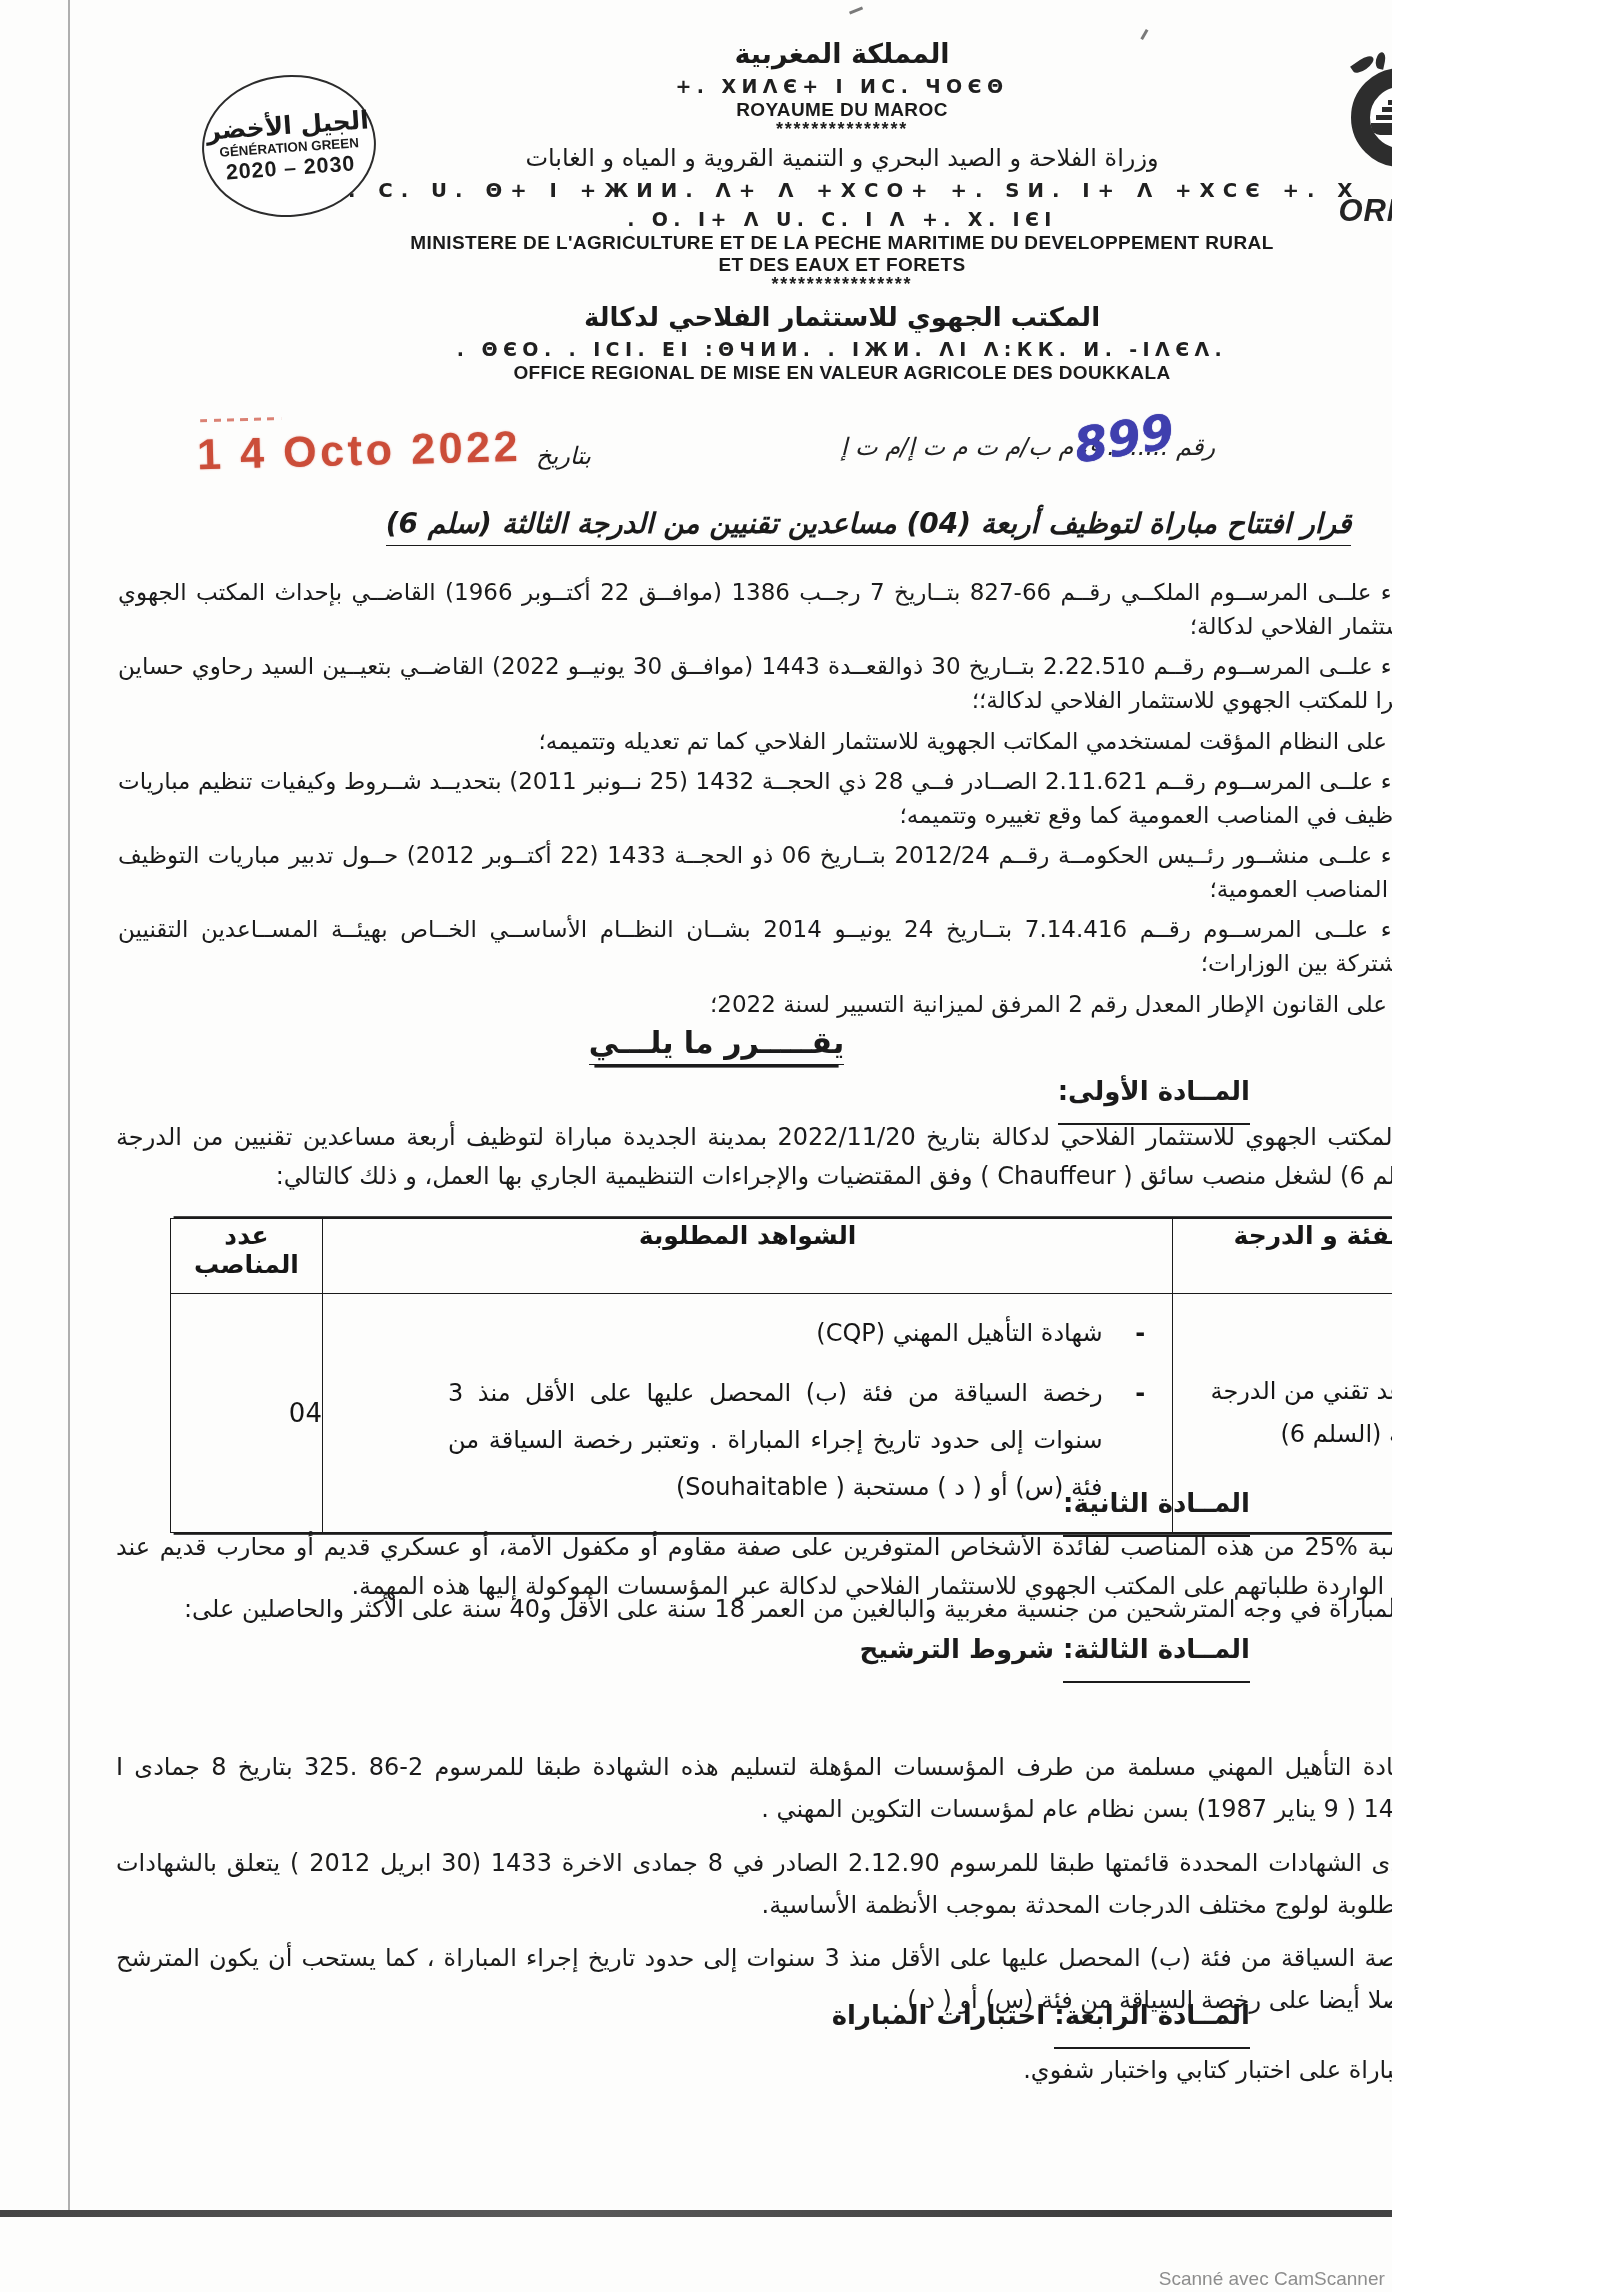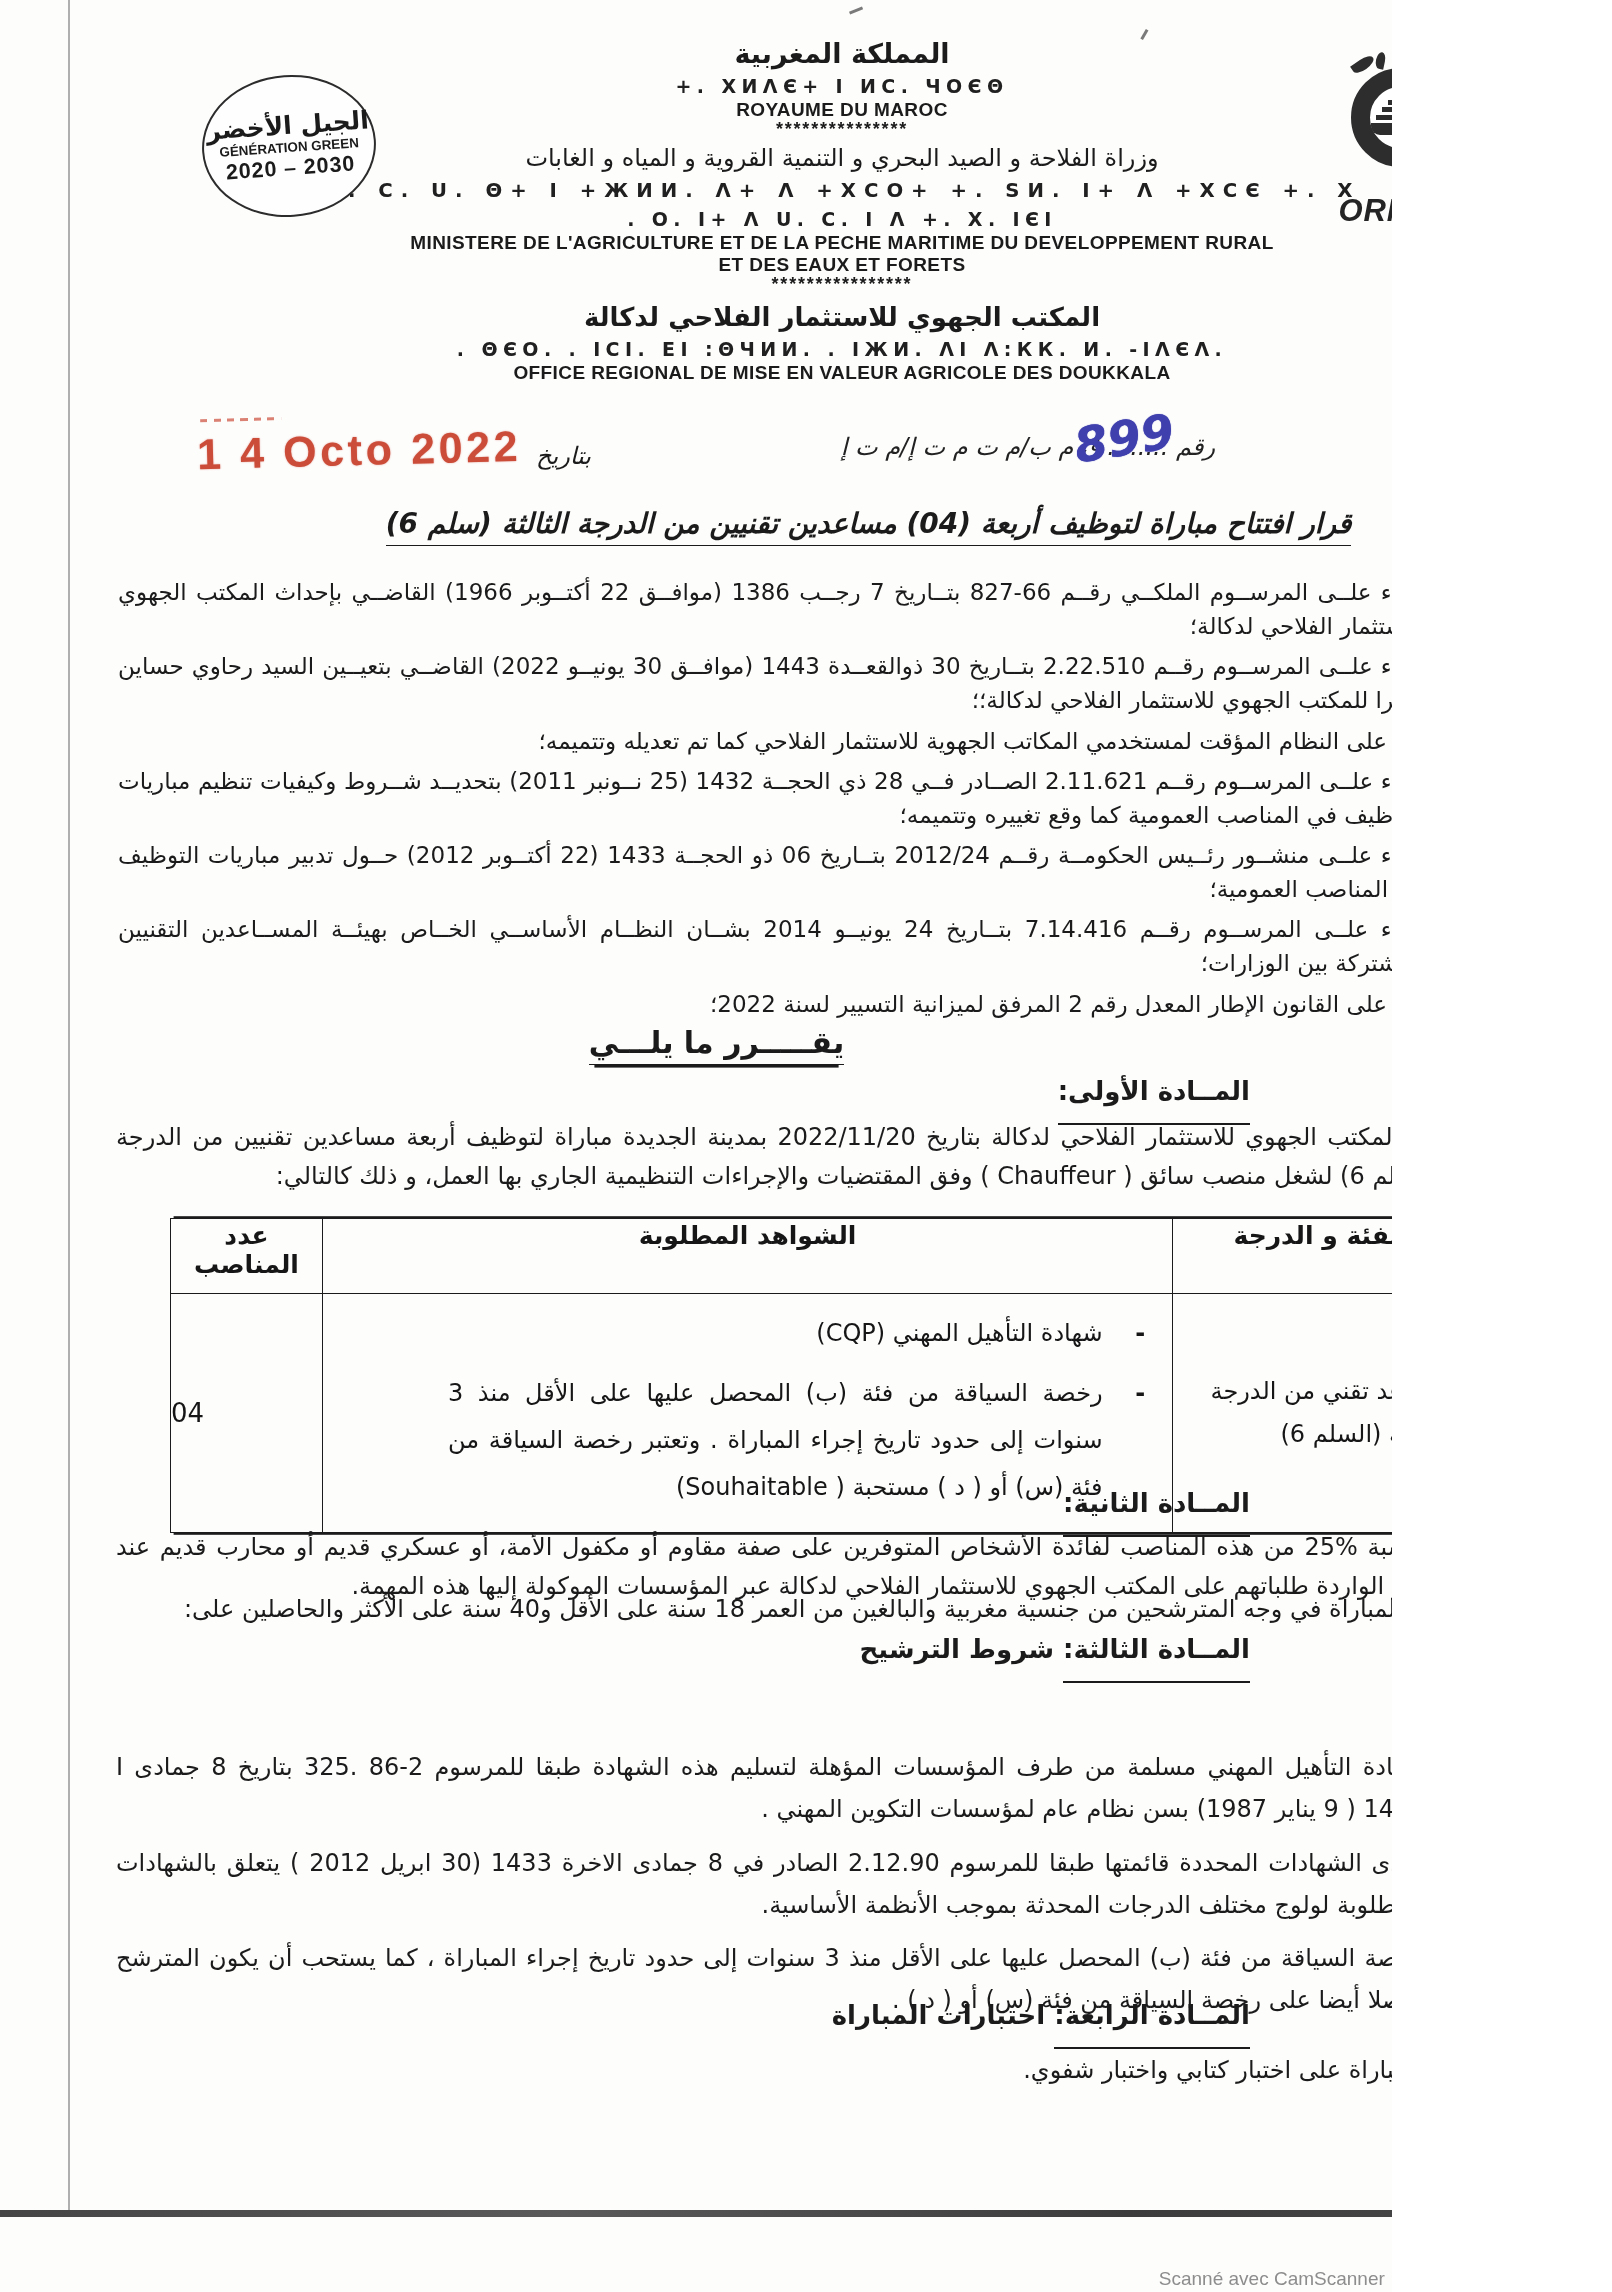--- a/index.html
+++ b/index.html
@@ -102,21 +102,21 @@
 
   
   .rtable { position:absolute; left:170px; top:1218px; width:1299px; border-collapse:collapse;
             direction:rtl; color:#161616;
             box-shadow:0 -5.4px 0 -3.6px #1b1b1b, 0 5.4px 0 -3.6px #1b1b1b; }
   .rtable th, .rtable td { border:1.8px solid #1b1b1b; }
   .rtable th { height:75px; vertical-align:top; padding-top:2px; font-size:25px; font-weight:bold; text-align:center; }
   .col-cat { width:296px; } .col-cert { width:851px;margin-left:29px; } .col-num { width:152px; }
   .rtable td { height:192px; }
   .td-cat { vertical-align:middle; text-align:right; padding:0 23px 0 32px; font-size:24px; line-height:43px; }
-  .td-num { vertical-align:middle; text-align:left; font-size:26px; }
+  .td-num { vertical-align:middle; text-align:right; font-size:26px; }
   .td-cert { vertical-align:top; padding:16px 27px 9px 125px; font-size:24px; }
   .citem { display:flex; gap:32px; line-height:47px; margin-bottom:12.5px; }
   .cdash { flex:0 0 10.7px; font-weight:bold; }
   .ctext { flex:1; text-align:justify; }
 
   
   .a3bullets { position:absolute; left:116px; top:1746px; width:1351px; direction:rtl;
                font-size:24px; line-height:42px; }
   .a3item { display:flex; gap:30px; margin-bottom:11.6px; }
   .a3dash { flex:0 0 12.5px; font-weight:bold; }

